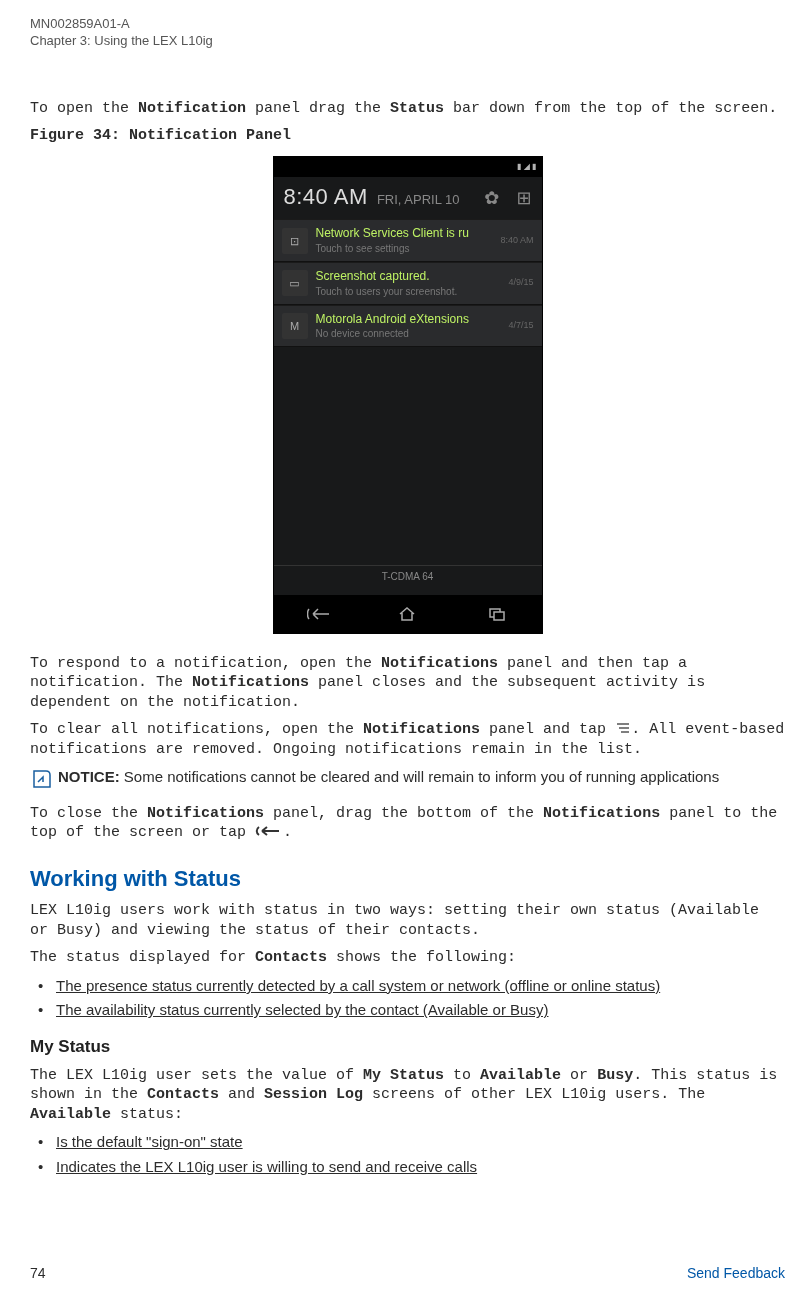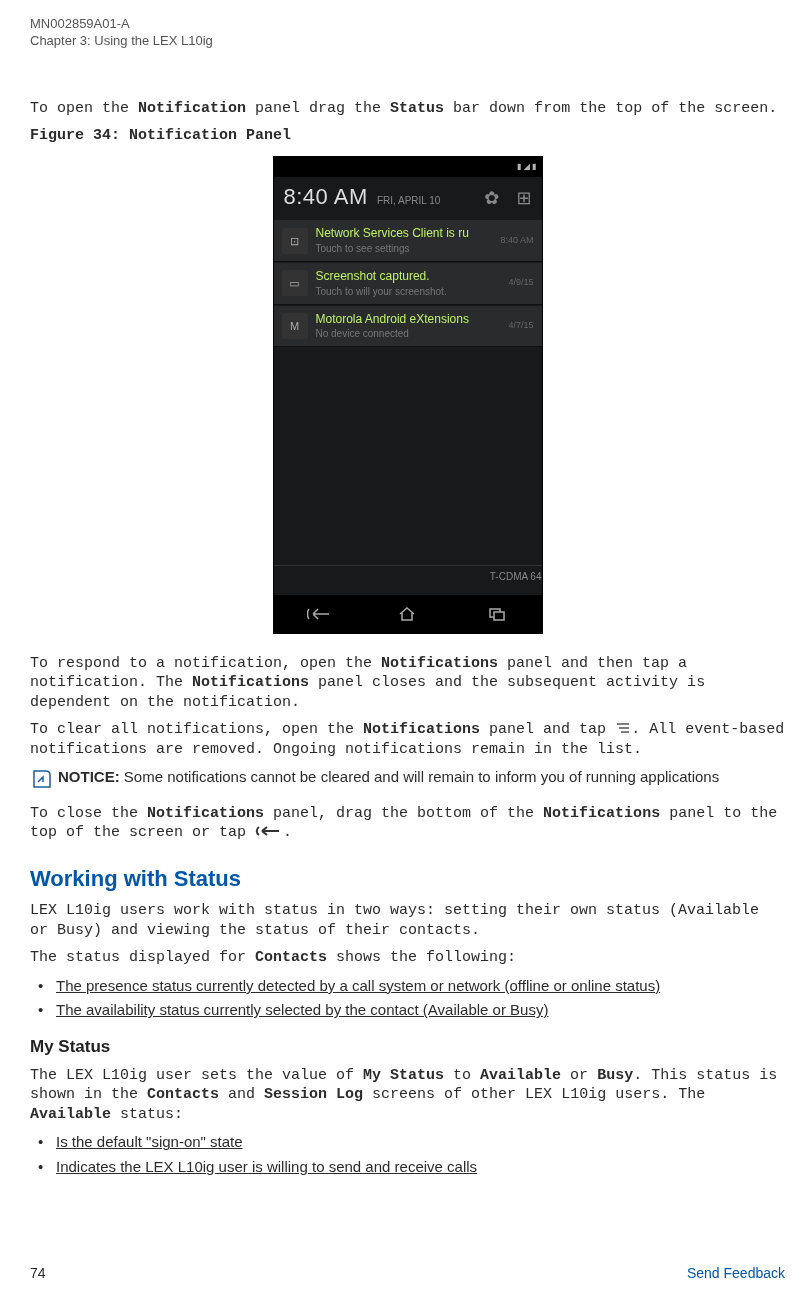--- a/index.html
+++ b/index.html
@@ -64,21 +64,21 @@
       justify-content: space-between;
       padding: 6px 10px 8px 10px;
       color: #ddd;
     }
     .time-main {
       font-size: 22px;
       font-weight: 300;
       letter-spacing: 0.5px;
     }
     .time-date {
-      font-size: 10px;
+      font-size: 13px;
       color: #888;
       margin-left: 5px;
       margin-top: 20px;
     }
     .time-right {
       color: #888;
       font-size: 18px;
     }
     .notif {
       background: #2a2b2d;
@@ -119,21 +119,21 @@
     .notif-date {
       color: #666;
       font-size: 9px;
       margin-left: 6px;
     }
     .carrier {
       position: absolute;
       bottom: 50px;
       left: 0;
       right: 0;
-      text-align: right;
+      text-align: center;
       color: #888;
       font-size: 10px;
       border-top: 1px solid #333;
       padding-top: 4px;
     }
     .nav-bar {
       position: absolute;
       bottom: 0;
       left: 0;
       right: 0;
@@ -246,21 +246,21 @@
       <div class="notif-body">
         <div class="notif-title">Network Services Client is ru</div>
         <div class="notif-sub">Touch to see settings</div>
       </div>
       <div class="notif-date">8:40 AM</div>
     </div>
     <div class="notif">
       <div class="notif-icon">▭</div>
       <div class="notif-body">
         <div class="notif-title">Screenshot captured.</div>
-        <div class="notif-sub">Touch to will your screenshot.</div>
+        <div class="notif-sub">Touch to users your screenshot.</div>
       </div>
       <div class="notif-date">4/9/15</div>
     </div>
     <div class="notif">
       <div class="notif-icon">M</div>
       <div class="notif-body">
         <div class="notif-title">Motorola Android eXtensions</div>
         <div class="notif-sub">No device connected</div>
       </div>
       <div class="notif-date">4/7/15</div>

